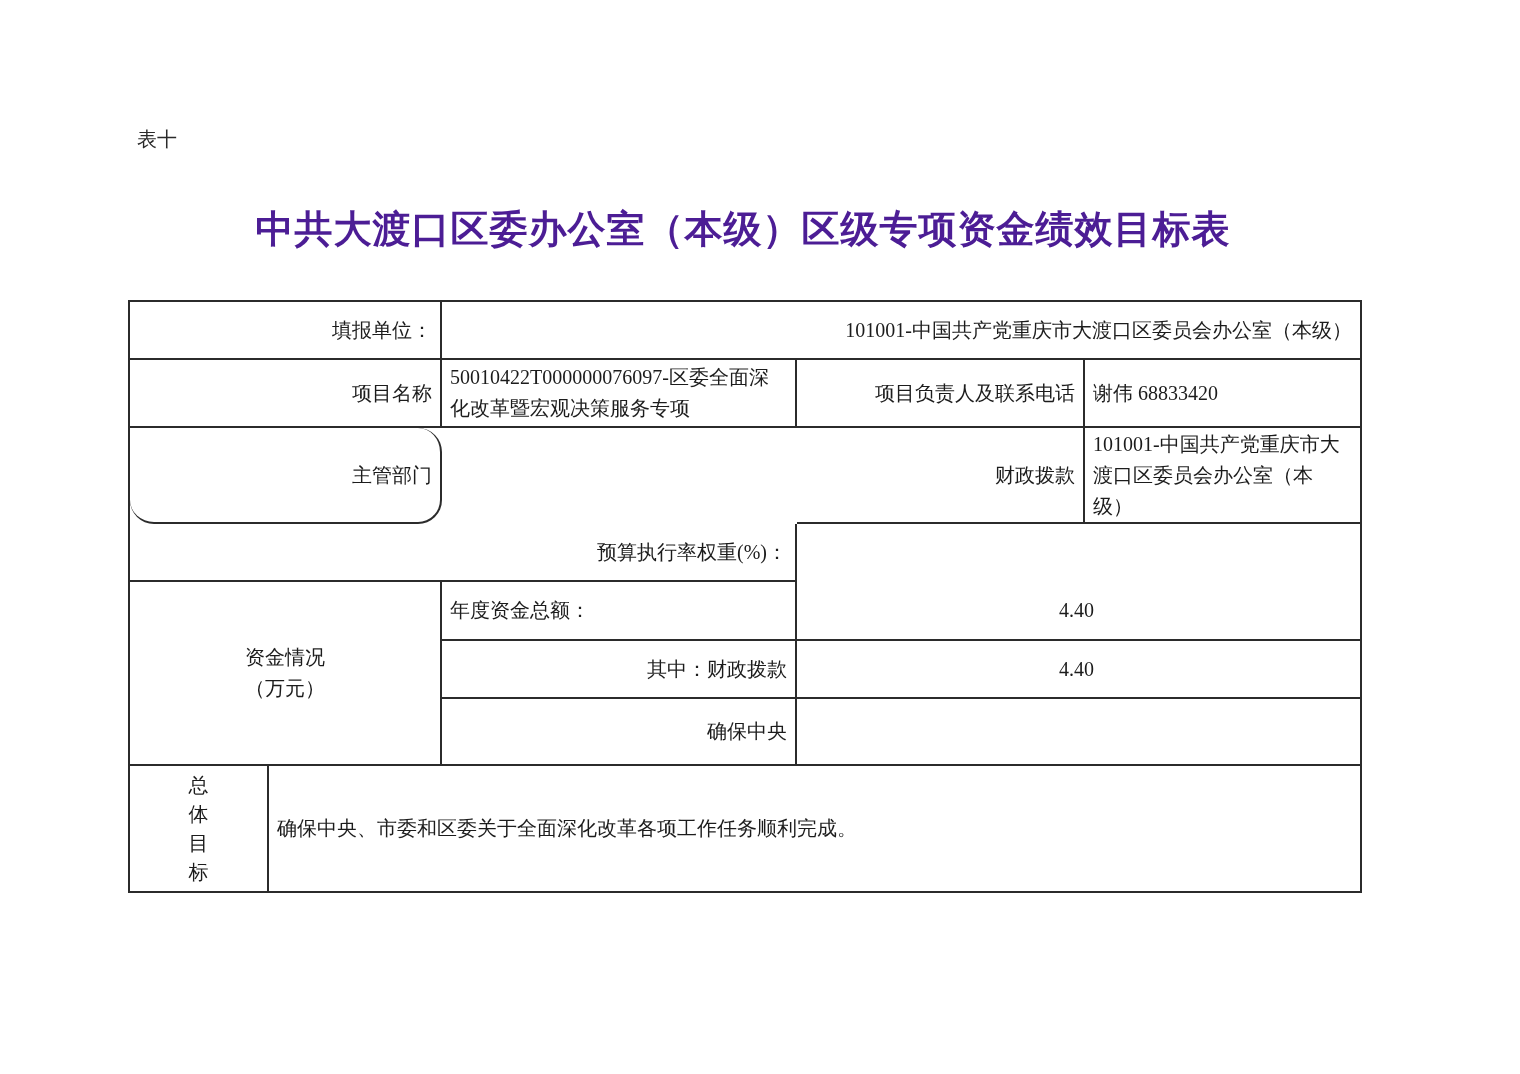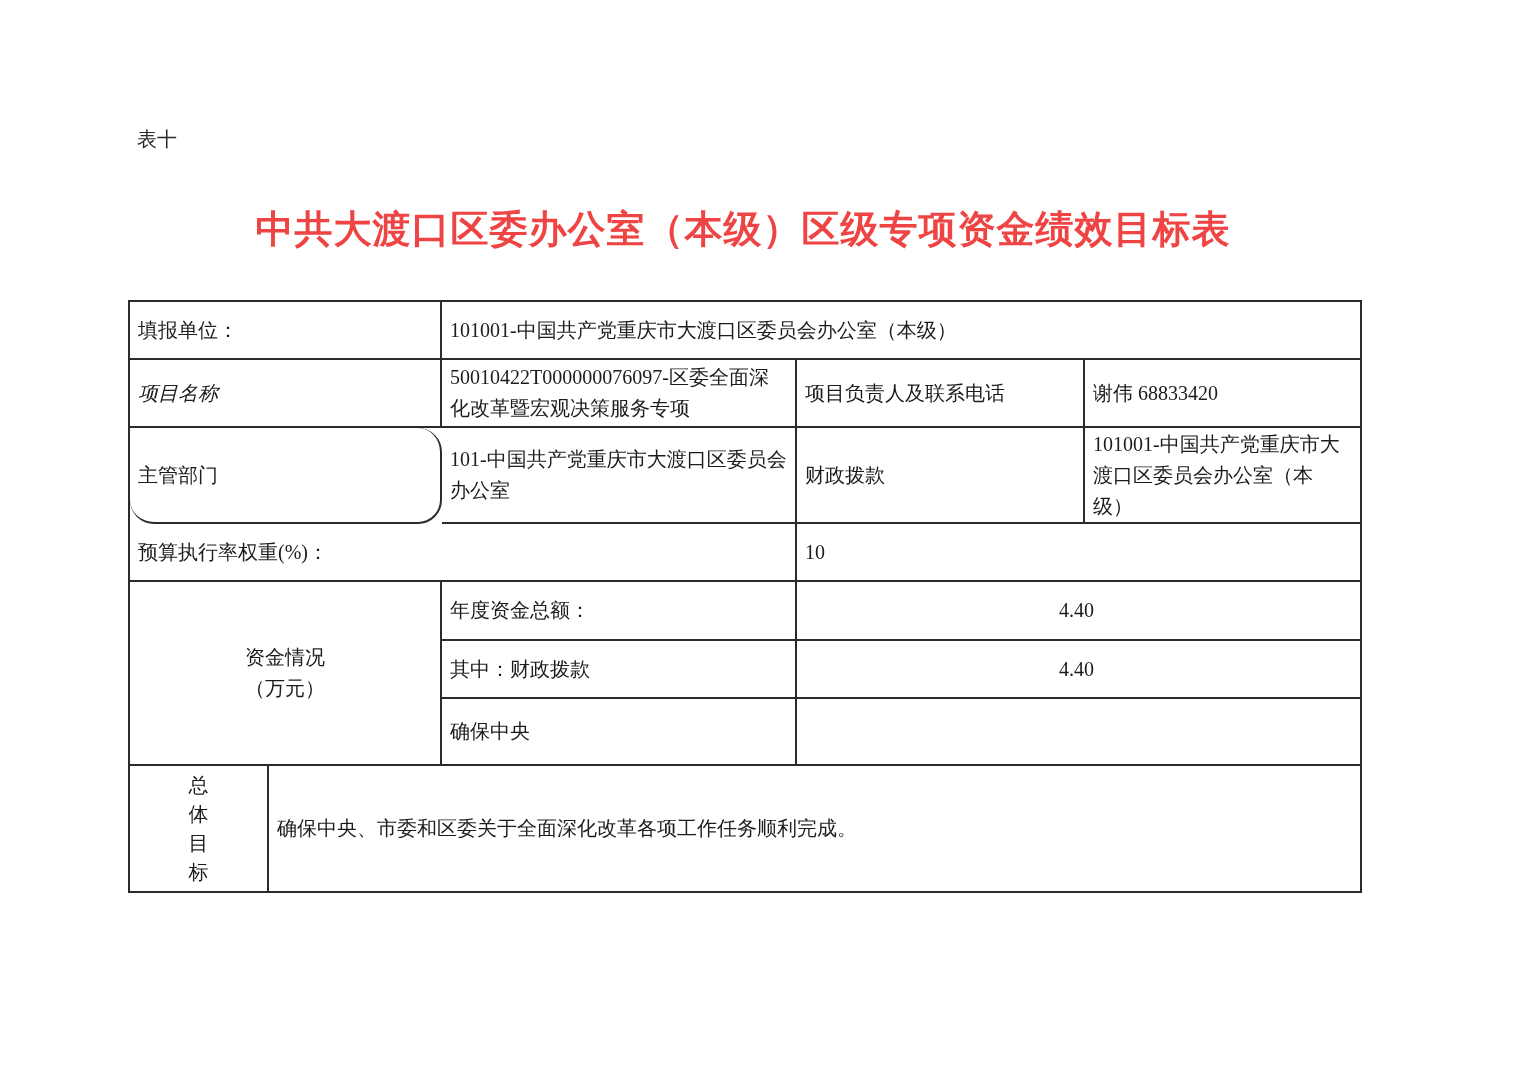--- a/index.html
+++ b/index.html
@@ -25,21 +25,21 @@
   }
   .page-title {
     position: absolute;
     left: 128px;
     top: 204px;
     width: 1230px;
     text-align: center;
     font-size: 38px;
     font-weight: 700;
     letter-spacing: 1px;
-    color: #ef4444;
+    color: #4c1d95;
   }
   .doc-table {
     position: absolute;
     left: 128px;
     top: 300px;
     display: grid;
     grid-template-columns: 139px 173px 355px 288px 275px;
     grid-template-rows: 58px 68px 96px 58px 59px 58px 67px 125px;
     border: 2px solid #2b2b2b;
     box-sizing: content-box;
@@ -52,32 +52,32 @@
     align-items: center;
     padding: 0 8px;
     font-size: 20px;
     line-height: 31px;
     overflow: hidden;
   }
   .cell.no-r { border-right: none; }
   .cell.no-b { border-bottom: none; }
   .cell > .txt {
     width: 100%;
-    text-align: left;
+    text-align: right;
   }
   .cell.left > .txt { text-align: left; }
   .cell.right > .txt { text-align: center; padding-right: 4px; }
   .stack { width: 100%; text-align: center; }
   .stack span { display: block; line-height: 31px; }
   .goal-chars span { display: block; line-height: 29px; }
 
   
   .r1c1 { grid-column: 1 / 3; grid-row: 1; }
   .r1c2 { grid-column: 3 / 6; grid-row: 1; }
-  .r2c1 { grid-column: 1 / 3; grid-row: 2; font-style: italic; }
+  .r2c1 { grid-column: 1 / 3; grid-row: 2; }
   .r2c2 { grid-column: 3 / 4; grid-row: 2; }
   .r2c3 { grid-column: 4 / 5; grid-row: 2; }
   .r2c4 { grid-column: 5 / 6; grid-row: 2; }
   .r3c1 { grid-column: 1 / 3; grid-row: 3; border-radius: 24px; }
   .r3c2 { grid-column: 3 / 4; grid-row: 3; }
   .r3c3 { grid-column: 4 / 5; grid-row: 3; }
   .r3c4 { grid-column: 5 / 6; grid-row: 3; }
   .r4c1 { grid-column: 1 / 4; grid-row: 4; }
   .r4c2 { grid-column: 4 / 6; grid-row: 4; }
   .r5c1 { grid-column: 1 / 3; grid-row: 5 / 8; }
@@ -115,35 +115,29 @@
   <div class="cell r2c3">
     <span class="txt">项目负责人及联系电话</span>
   </div>
   <div class="cell r2c4 left no-r">
     <span class="txt">谢伟 68833420</span>
   </div>
 
   <div class="cell r3c1">
     <span class="txt">主管部门</span>
   </div>
-  <div class="cell r3c2 left">
-    <span class="txt">101-中国共产党重庆市大渡口区委员会办公室</span>
-  </div>
   <div class="cell r3c3">
     <span class="txt">财政拨款</span>
   </div>
   <div class="cell r3c4 left no-r">
     <span class="txt">101001-中国共产党重庆市大渡口区委员会办公室（本级）</span>
   </div>
 
   <div class="cell r4c1">
     <span class="txt">预算执行率权重(%)：</span>
-  </div>
-  <div class="cell r4c2 no-r">
-    <span class="txt">10</span>
   </div>
 
   <div class="cell r5c2 left">
     <span class="txt">年度资金总额：</span>
   </div>
   <div class="cell r5c1">
     <div class="stack">
       <span>资金情况</span>
       <span>（万元）</span>
     </div>

